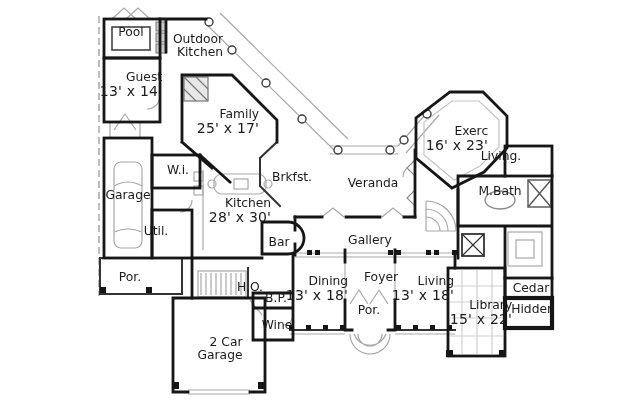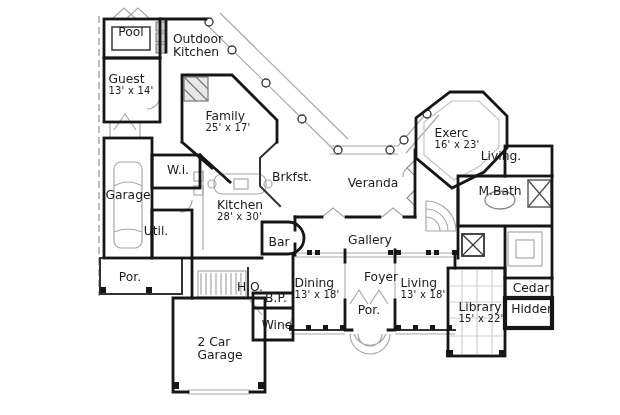--- a/index.html
+++ b/index.html
@@ -1,22 +1,22 @@
 <!DOCTYPE html>
 <html><head>
 <meta charset="utf-8">
 <style>
   html,body{margin:0;padding:0;background:#ffffff;}
   .stage{position:relative;width:620px;height:415px;background:#ffffff;overflow:hidden;
          font-family:"DejaVu Sans","Liberation Sans",sans-serif;}
   .stage svg{position:absolute;left:0;top:0;}
-  .lbl{position:absolute;transform:translate(-50%,-50%);text-align:left;
+  .lbl{position:absolute;transform:translate(-50%,-50%);text-align:right;
        white-space:nowrap;line-height:1.08;color:#1b1b1b;font-size:12.3px;}
   .lbl span{display:block;}
-  .lbl .dim{font-size:10px;letter-spacing:.2px;}
+  .lbl .dim{font-size:14px;letter-spacing:.2px;}
 </style>
 </head>
 <body>
 
 <div class="stage">
 <svg width="620" height="415" viewBox="0 0 620 415">
 
   <g stroke="#9a9a9a" stroke-width="1.3" stroke-dasharray="7 4" fill="none">
     <line x1="99" y1="16" x2="99" y2="296"></line>
   </g>

